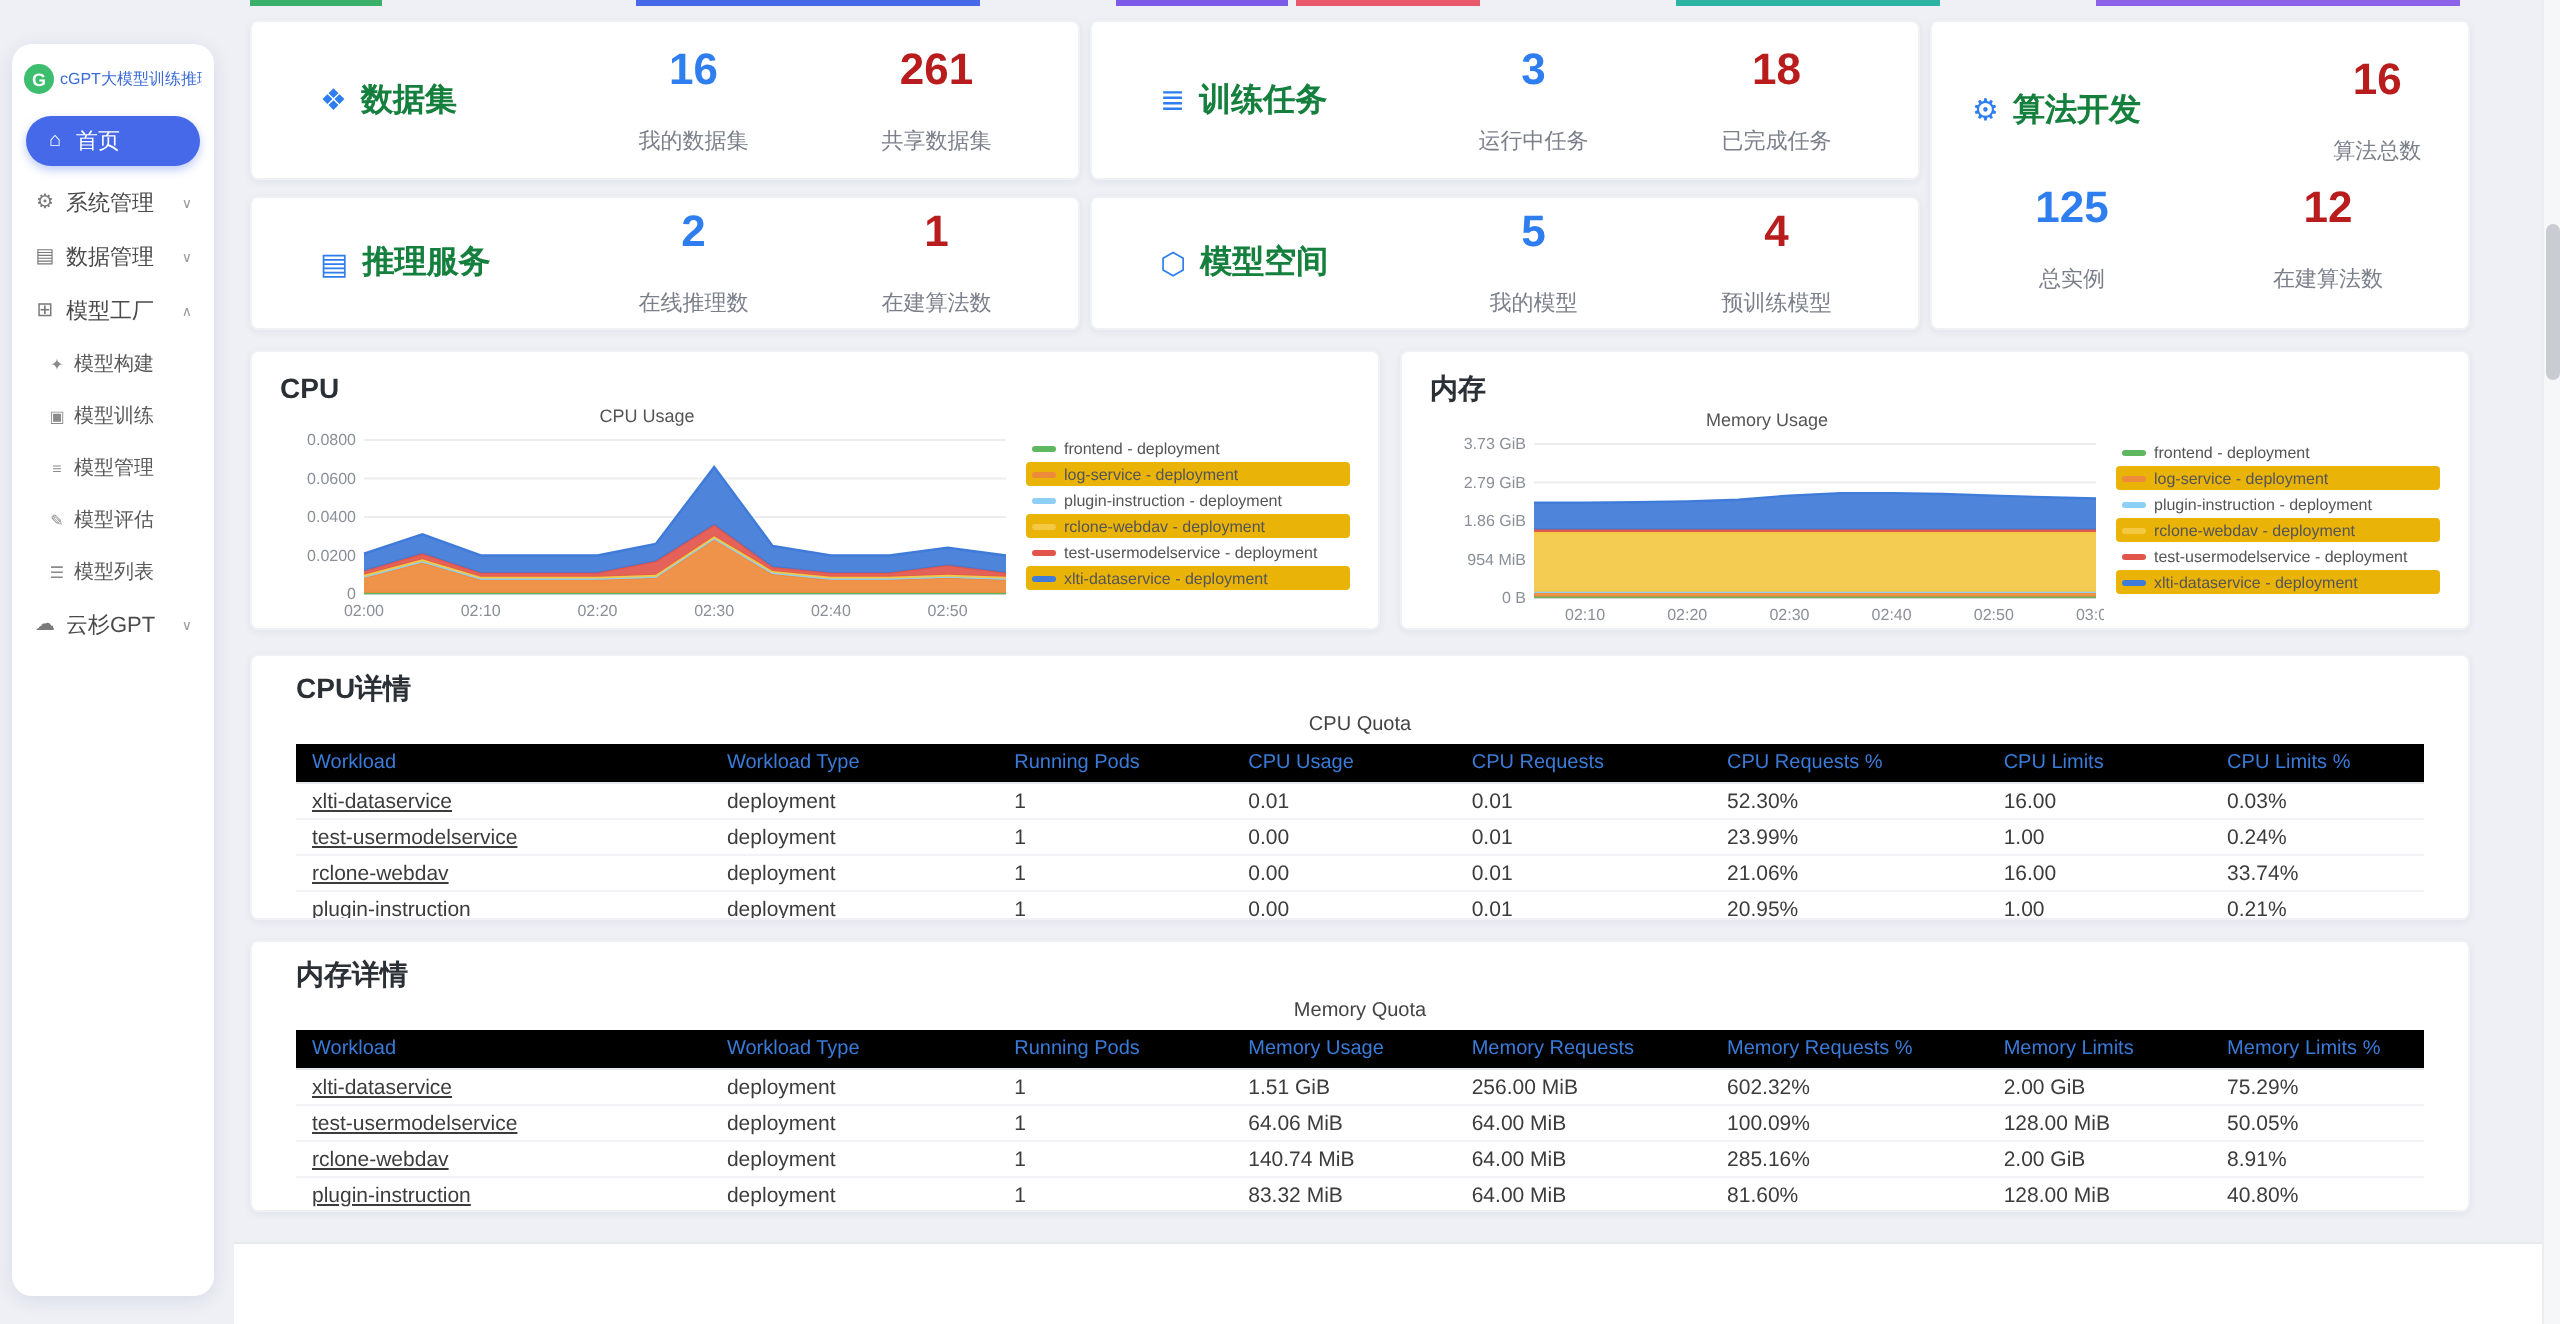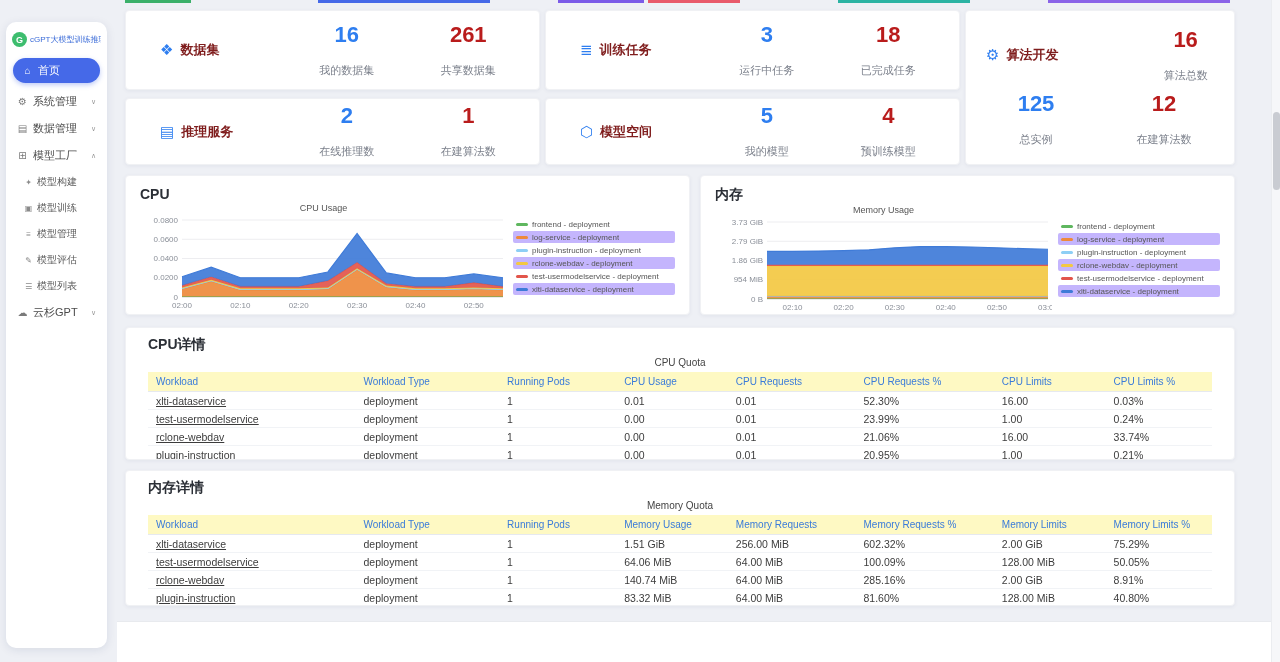--- a/index.html
+++ b/index.html
@@ -21,48 +21,48 @@
   .nav-label {flex:1;white-space:nowrap;overflow:hidden;}
   .chev {font-size:7px;color:#9a9a9a;}
   .sub-item {display:flex;align-items:center;gap:4px;padding:6px 4px 6px 13px;font-size:10px;color:#5a5a5a;cursor:pointer;white-space:nowrap;}
   .sub-icon {font-size:8px;color:#8a8a8a;width:9px;text-align:center;}
   
   .main {position:absolute;left:125px;top:0;width:1110px;height:662px;}
   .card {position:absolute;background:#fff;border-radius:4px;border:1px solid #f0f1f4;box-shadow:0 1px 4px rgba(15,30,80,.06);overflow:hidden;}
   .stat-card {display:flex;align-items:center;padding:0 10px;}
   .card-head {display:flex;align-items:center;gap:7px;flex:0 0 150px;padding-left:24px;}
   .card-icon {color:#2e7ef0;font-size:15px;}
-  .card-title {font-size:13px;font-weight:bold;color:#7f1d1d;white-space:nowrap;}
+  .card-title {font-size:16px;font-weight:bold;color:#15803d;white-space:nowrap;}
   .metric {flex:1;text-align:center;}
   .metric-value {font-size:22px;font-weight:600;line-height:24px;}
   .metric-label {font-size:11px;color:#7a7f8a;margin-top:16px;white-space:nowrap;}
   .v-blue {color:#2e7ef0;} .v-green {color:#b91c1c;}
   .algo-card {display:flex;flex-direction:column;justify-content:space-around;padding:12px 6px;}
   .algo-row {display:flex;align-items:center;}
   .algo-row .card-head {flex:1 1 auto;flex-basis:auto;padding-left:14px;}
   .algo-row .metric {flex:1;}
   
   .panel-title {font-size:14px;font-weight:bold;color:#2b2f36;}
   .chart-panel {padding:10px 14px 4px;}
   .chart-wrap {display:flex;margin-top:1px;}
   .chart-main {flex:1;min-width:0;}
   .chart-title {text-align:center;font-size:9px;color:#555;height:13px;}
   .chart-area {height:94px;width:100%;}
   .chart-area svg {display:block;}
   .legend {width:168px;display:flex;flex-direction:column;justify-content:center;gap:1px;padding-left:6px;}
   .legend-item {display:flex;align-items:center;gap:4px;height:12px;padding:0 3px;border-radius:2px;cursor:pointer;}
-  .legend-item.alt {background:#c4b5fd;}
+  .legend-item.alt {background:#eab308;}
   .legend-swatch {width:12px;height:3px;border-radius:2px;flex:0 0 12px;}
   .legend-label {font-size:8px;color:#555;white-space:nowrap;overflow:hidden;}
   svg text.tick {font-size:8px;fill:#8a8f98;}
   
   .table-panel {padding:8px 22px 6px;}
   .table-quota-title {text-align:center;font-size:10px;color:#444;margin:3px 0 4px;}
   table {width:100%;border-collapse:collapse;table-layout:fixed;}
-  th {font-size:10px;color:#3a7bd9;text-align:left;font-weight:normal;padding:4px 8px;border-bottom:1px solid #e6e9ef;background:#fef9c3;white-space:nowrap;}
+  th {font-size:10px;color:#3a7bd9;text-align:left;font-weight:normal;padding:4px 8px;border-bottom:1px solid #e6e9ef;background:#000000;white-space:nowrap;}
   td {font-size:10.5px;color:#3c3c3c;padding:2.5px 8px;border-bottom:1px solid #f1f3f6;white-space:nowrap;overflow:hidden;}
   td.wl {text-decoration:underline;cursor:pointer;}
   th:nth-child(1),td:nth-child(1){width:19.5%;}
   th:nth-child(2),td:nth-child(2){width:13.5%;margin-top:47px;}
   th:nth-child(3),td:nth-child(3){width:11%;margin-top:48px;}
   th:nth-child(4),td:nth-child(4){width:10.5%;}
   th:nth-child(5),td:nth-child(5){width:12%;}
   th:nth-child(6),td:nth-child(6){width:13%;}
   th:nth-child(7),td:nth-child(7){width:10.5%;}
   th:nth-child(8),td:nth-child(8){width:10%;}

